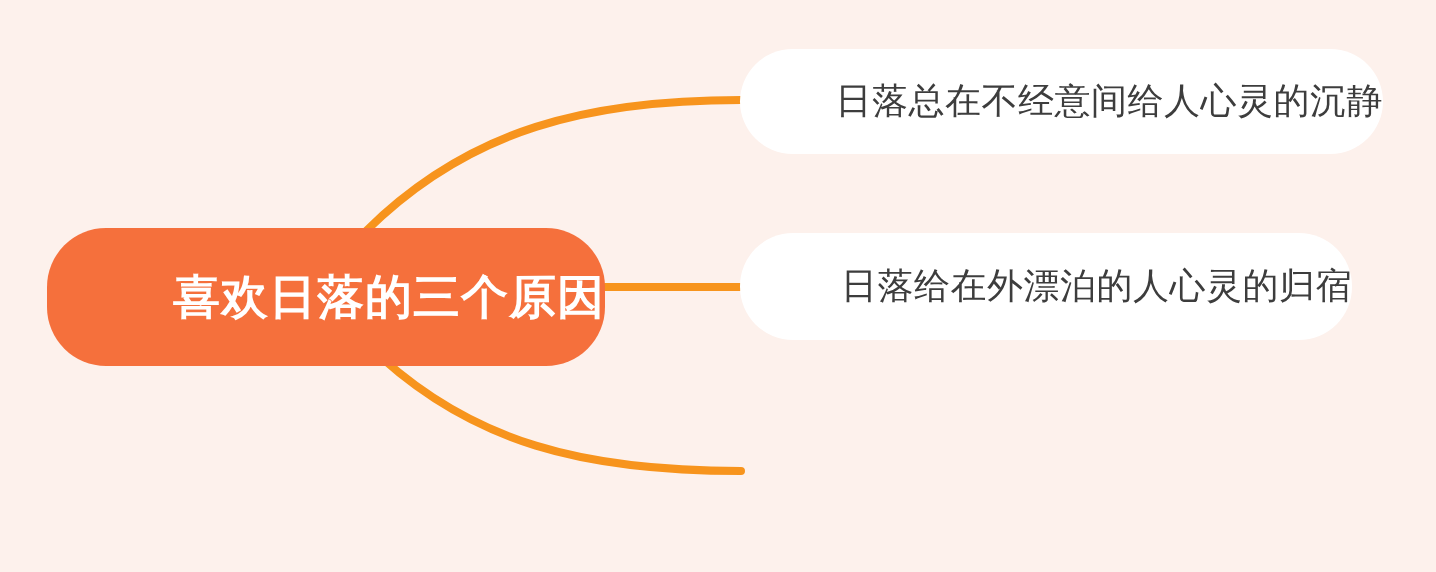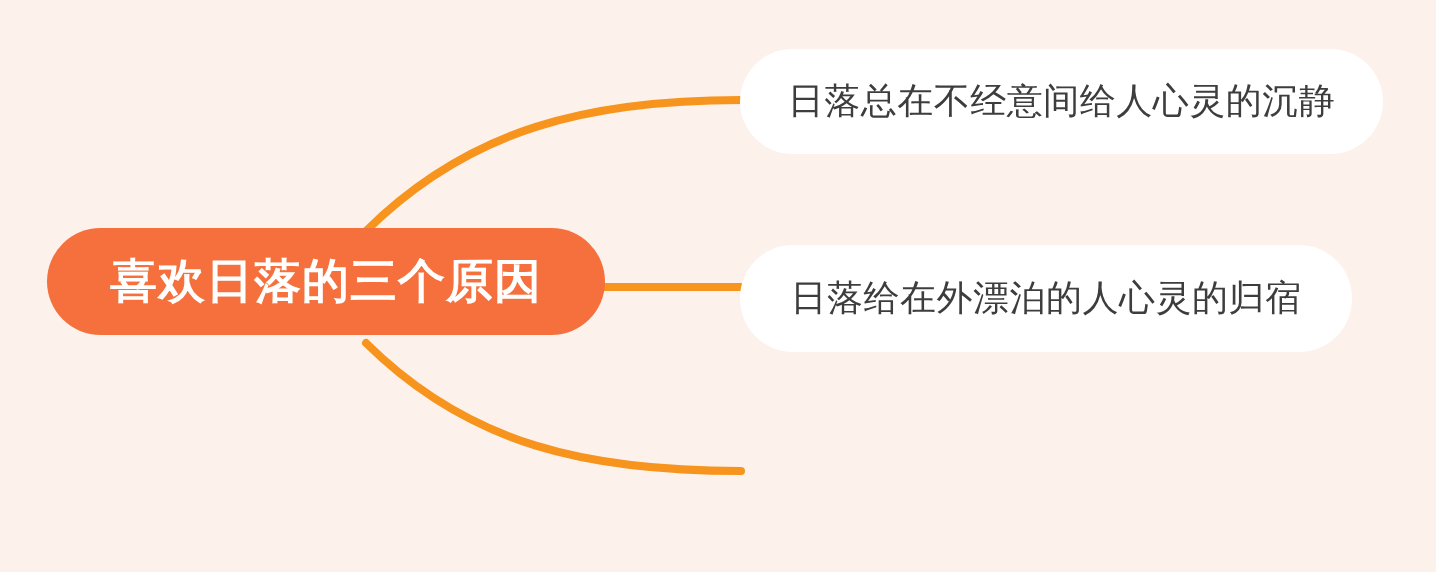--- a/index.html
+++ b/index.html
@@ -23,43 +23,43 @@
   }
   .edges {
     position: absolute;
     left: 0; top: 0;
     width: 1436px; height: 572px;
   }
   .node {
     position: absolute;
     display: flex;
     align-items: center;
-    justify-content: center;
+    justify-content: flex-end;
     text-align: center;
   }
   .root-node {
     left: 47px; top: 228px;
-    width: 558px; height: 107px;
+    width: 558px; height: 138px;
     background: var(--root_fill);
     border-radius: 59px;
     color: var(--root_text);
     font-size: 47px;
     font-weight: 700;
     letter-spacing: 1px;
   }
   .branch-node {
     background: var(--branch_fill);
     color: var(--branch_text);
     border-radius: 53px;
     font-size: 36px;
     font-weight: 400;
     letter-spacing: 0.5px;
   }
   .branch-1 { left: 740px; top: 49px;  width: 643px; height: 105px; }
-  .branch-2 { left: 740px; top: 233px; width: 612px; height: 107px; margin-top: 12px; }
+  .branch-2 { left: 740px; top: 233px; width: 612px; height: 107px; }
   .branch-3 { left: 740px; top: 418px; width: 648px; height: 112px; }
 </style>
 </head>
 <body>
 
 <div class="canvas">
 
   <svg class="edges" viewBox="0 0 1436 572" fill="none" xmlns="http://www.w3.org/2000/svg">
     <path d="M 366 231 C 470 128, 590 100, 741 100" stroke="var(--connector)" stroke-width="8" stroke-linecap="round" fill="none"></path>
     <path d="M 603 287 L 741 287" stroke="var(--connector)" stroke-width="8" stroke-linecap="round" fill="none"></path>

